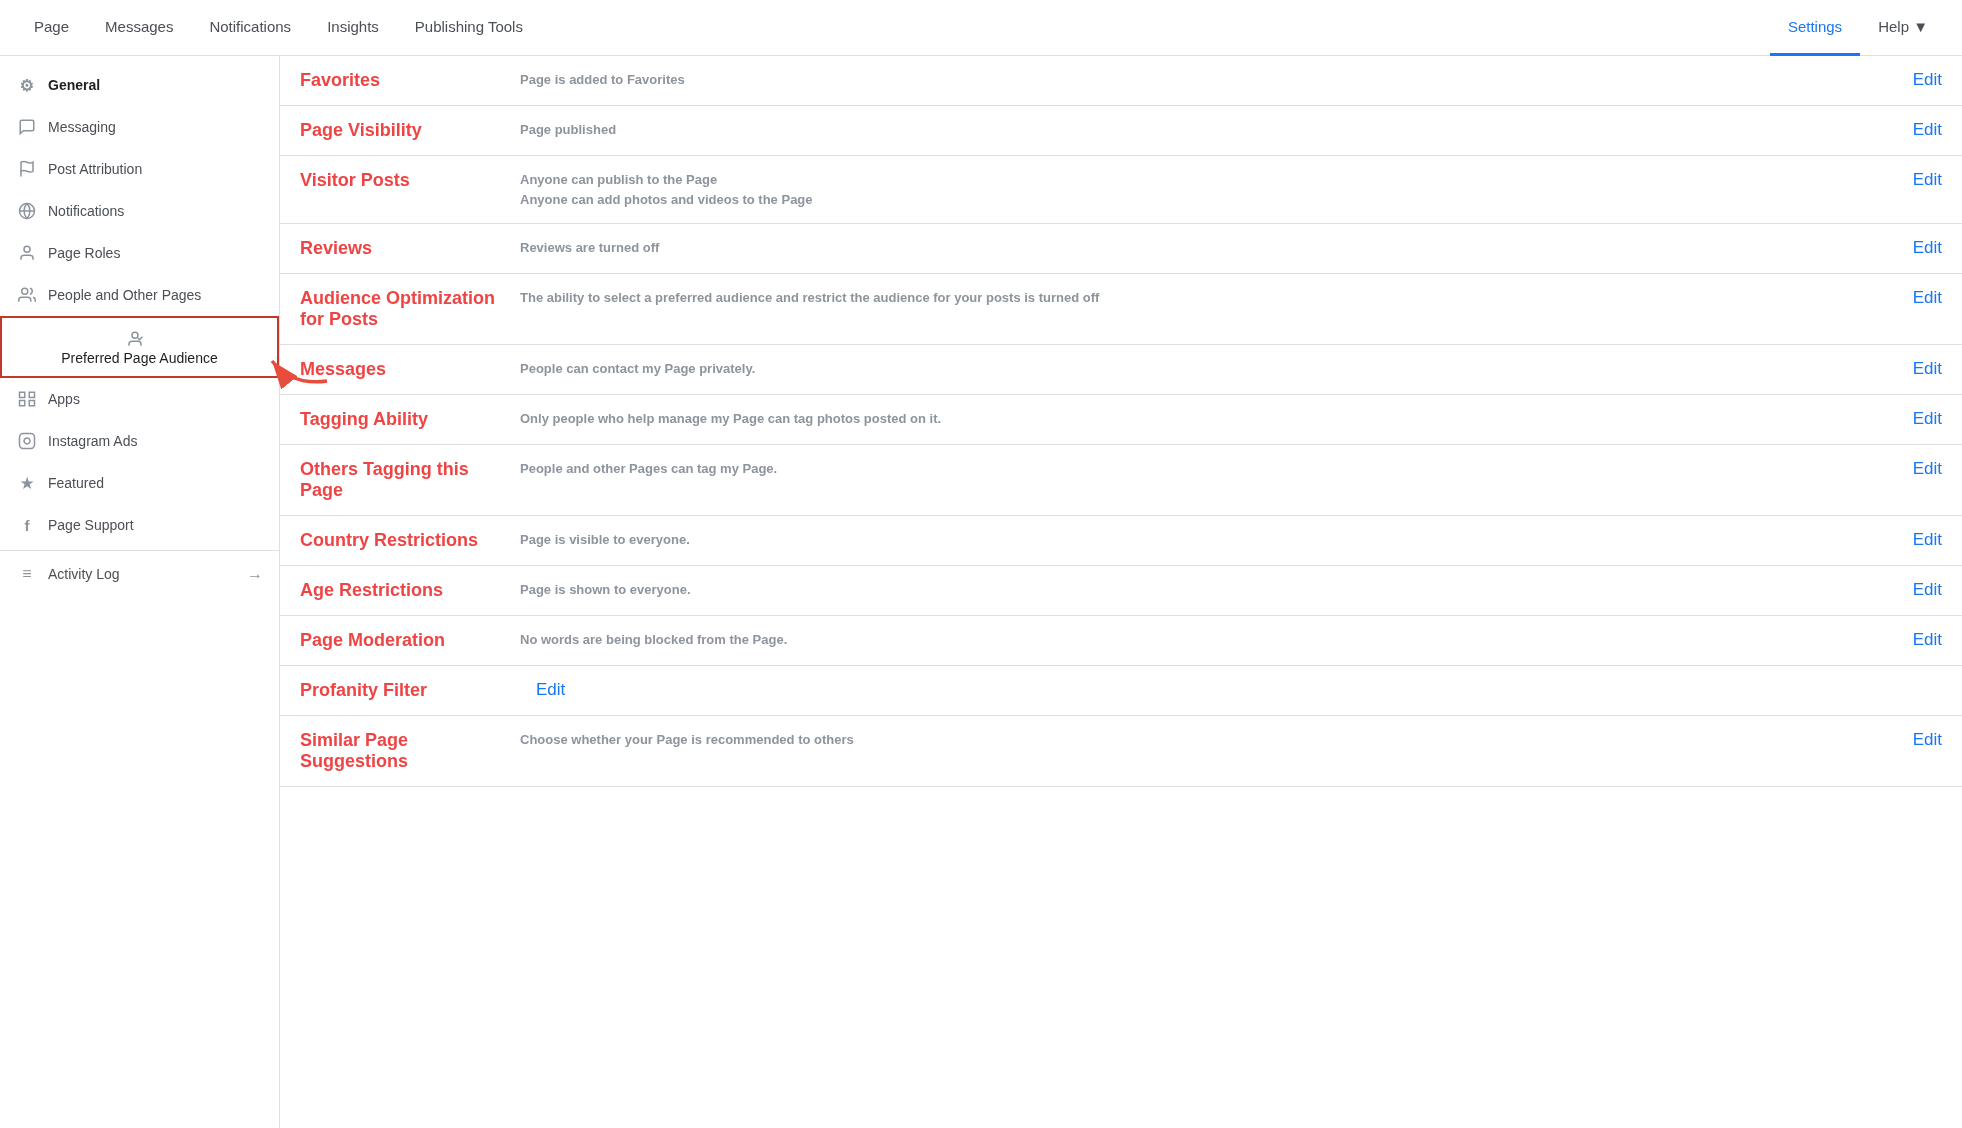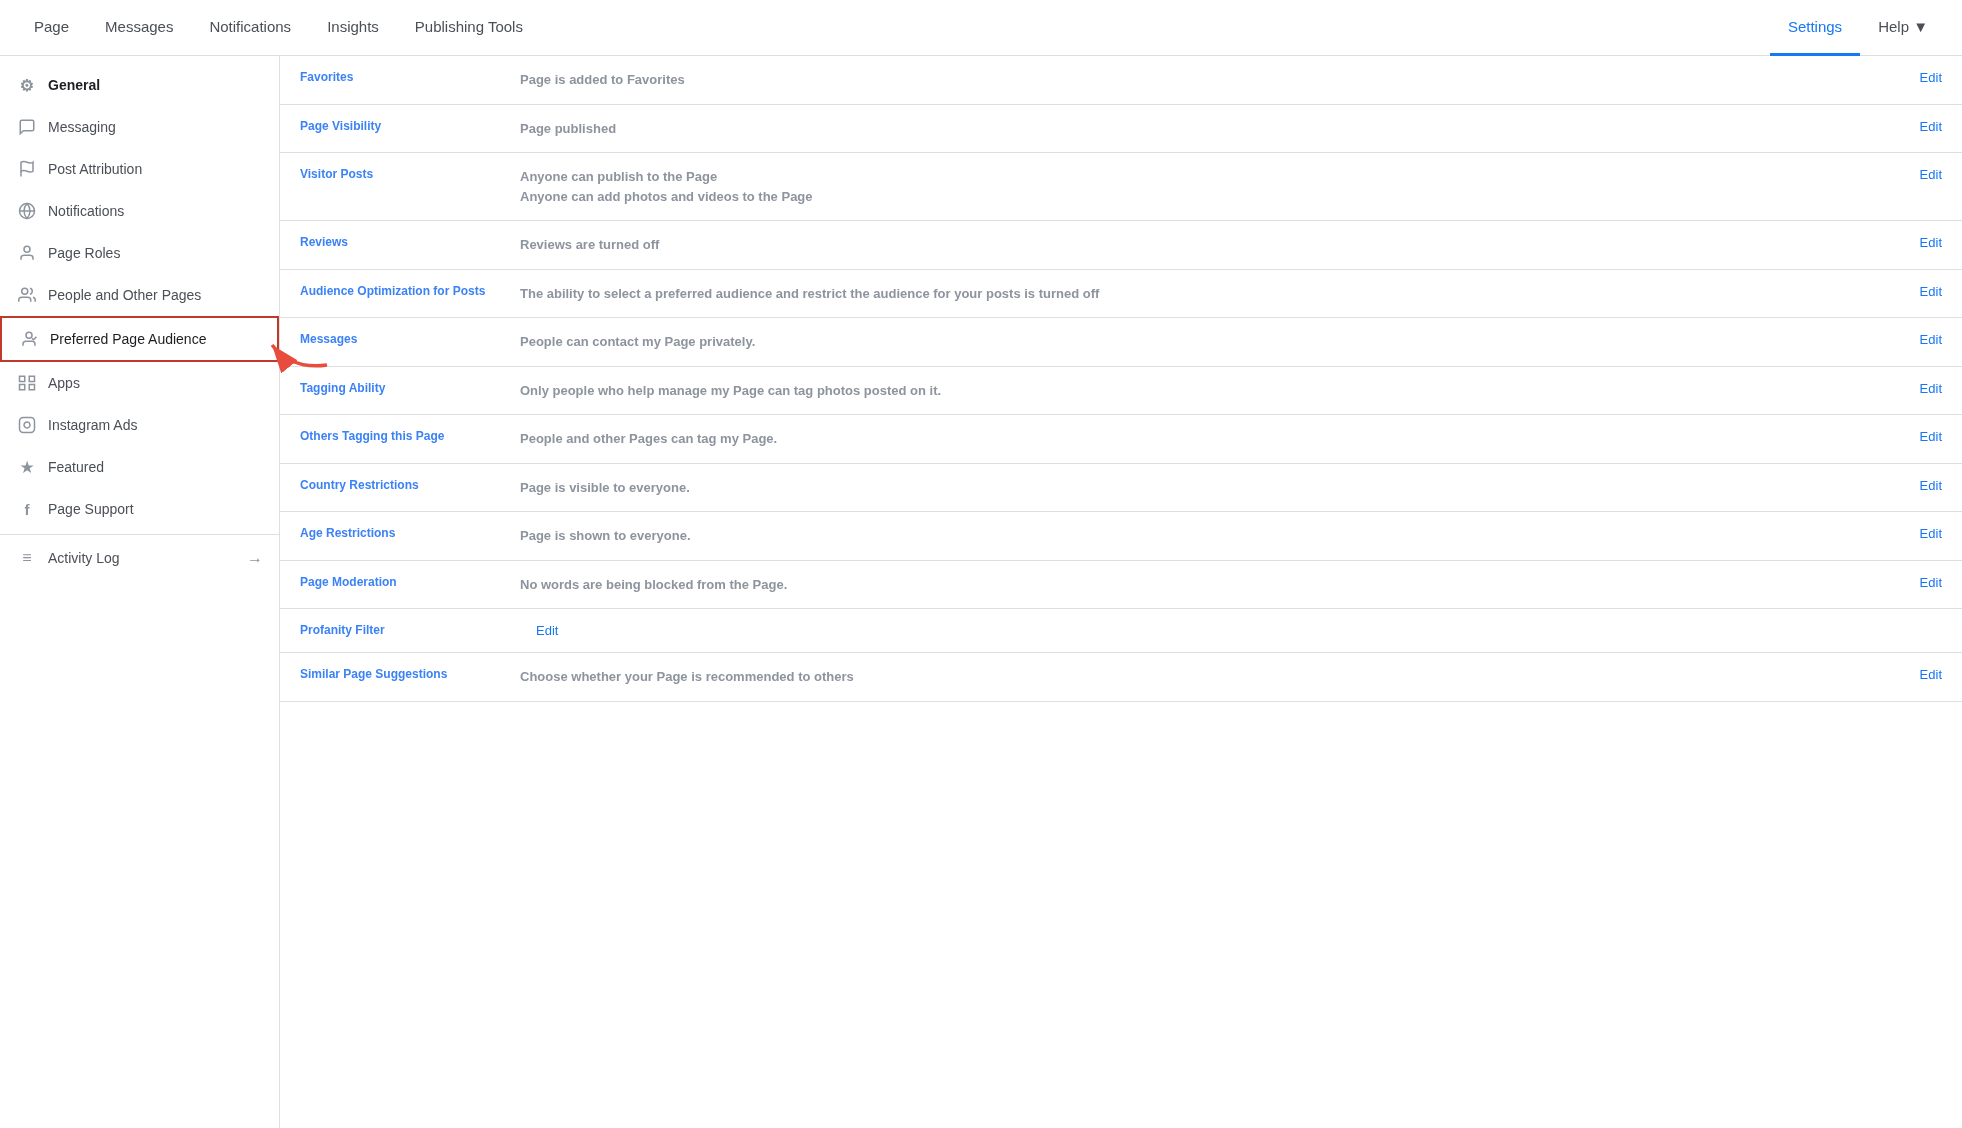--- a/index.html
+++ b/index.html
@@ -109,43 +109,44 @@
     }
     .settings-row {
       border-bottom: 1px solid #dddfe2;
       display: flex;
       align-items: flex-start;
       padding: 14px 20px;
     }
     .settings-label {
       width: 220px;
       font-weight: bold;
-      color: #3b82f6;
-      font-size: 12px;
+      color: #ef4444;
+      font-size: 18px;
       flex-shrink: 0;
       padding-right: 16px;
     }
     .settings-value {
       flex: 1;
       color: #8d949e;
       font-size: 13px;
       line-height: 1.5;
       font-weight: bold;
     }
     .settings-edit {
       color: #1877f2;
       cursor: pointer;
-      font-size: 13px;
+      font-size: 17px;
       flex-shrink: 0;
       padding-left: 16px;
     }
 
     
     .preferred-row-wrapper {
       position: relative;
+      flex-direction: column;
     }
   </style>
 </head>
 <body>
 
 <nav class="top-nav">
   <span class="top-nav-item">Page</span>
   <span class="top-nav-item">Messages</span>
   <span class="top-nav-item">Notifications</span>
   <span class="top-nav-item">Insights</span>

